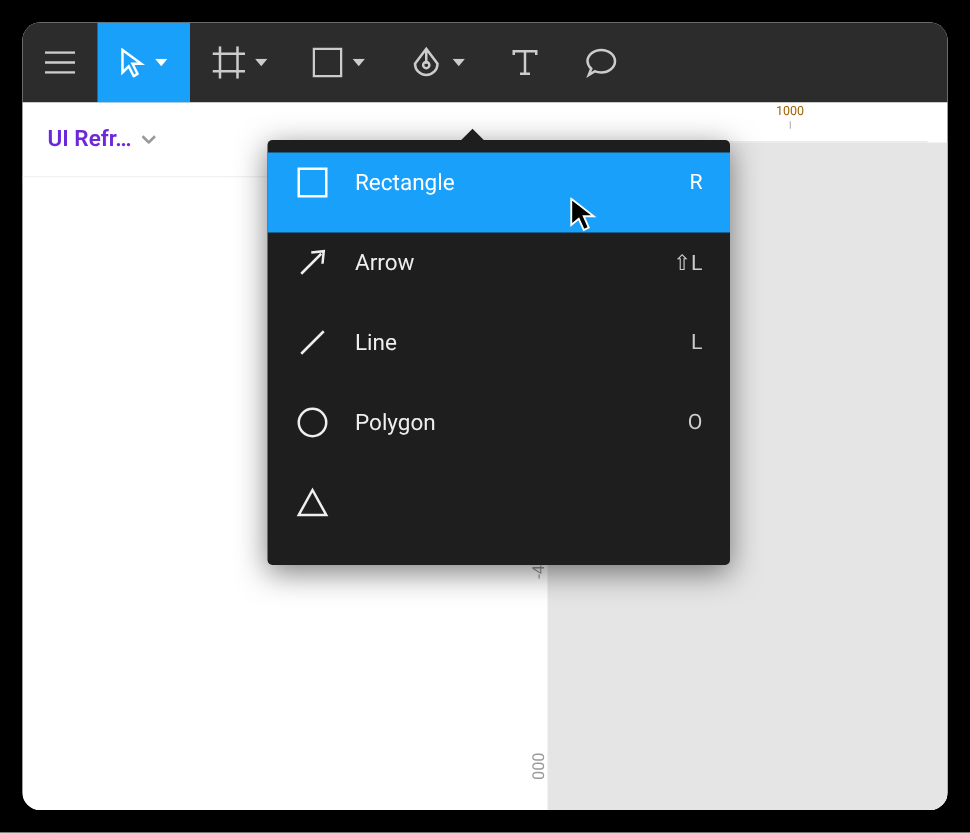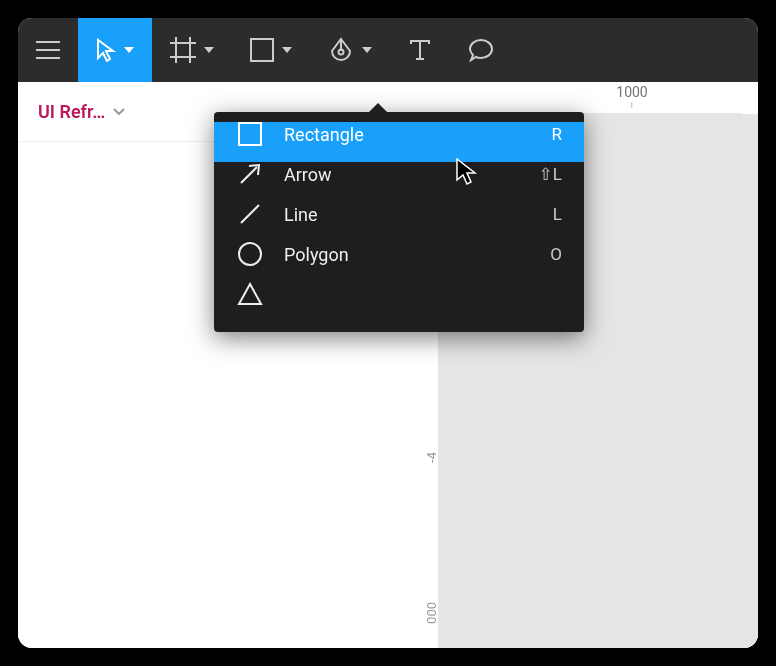--- a/index.html
+++ b/index.html
@@ -46,41 +46,41 @@
     left: 0;
     width: 196px;
     height: 60px;
     background: #fff;
     border-bottom: 1px solid #eee;
     display: flex;
     align-items: center;
     padding: 0 20px;
     font-size: 18px;
     font-weight: 600;
-    color: #be185d;
+    color: #6d28d9;
   }
   .panel .chev2 {
     margin-left: 8px;
     color: #999;
   }
   .canvas-area {
     position: absolute;
     top: 64px;
     left: 196px;
     right: 0;
     bottom: 0;
     background: #fff;
   }
   .ruler-top {
     position: absolute;
     top: 0; left: 0; right: 16px;
     height: 32px;
     border-bottom: 1px solid #e5e5e5;
-    font-size: 14px;
-    color: #737373;
+    font-size: 10px;
+    color: #a16207;
   }
   .ruler-tick {
     position: absolute;
     top: 2px;
     transform: translateX(-50%);
     text-align: center;
   }
   .ruler-tick::after {
     content: '';
     display: block;
@@ -131,21 +131,21 @@
     position: absolute;
     top: -9px;
     left: 154px;
     border-left: 10px solid transparent;
     border-right: 10px solid transparent;
     border-bottom: 10px solid #1e1e1e;
   }
   .menu-item {
     display: flex;
     align-items: center;
-    height: 40px;
+    height: 64px;
     padding: 0 22px 16px 18px;
     gap: 16px;
   }
   .menu-item.selected { background: #18a0fb; color: #fff; }
   .menu-icon {
     width: 36px;
     display: flex;
     align-items: center;
     justify-content: center;
   }

